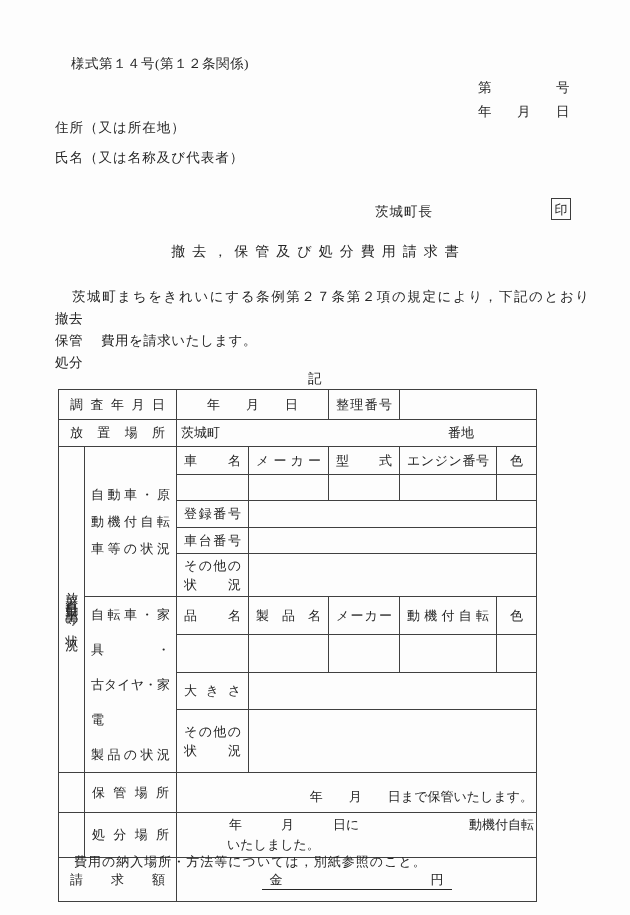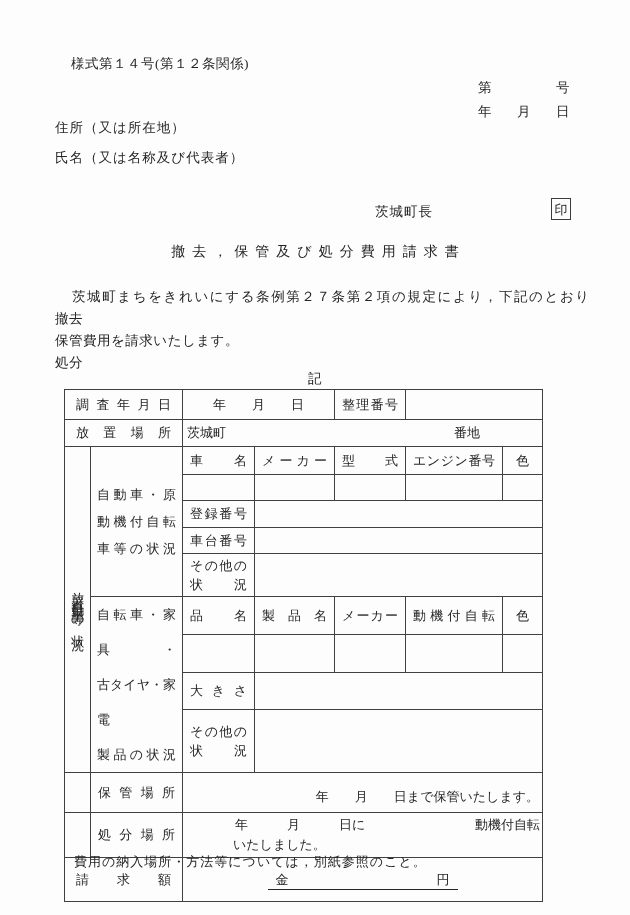--- a/index.html
+++ b/index.html
@@ -12,25 +12,25 @@
   .date-line   { left:478px; top:103px; width:92px; display:flex; justify-content:space-between; }
   .address     { left:55px; top:119px; letter-spacing:1px; }
   .name        { left:55px; top:149px; letter-spacing:1px; }
   .mayor       { left:375px; top:203px; letter-spacing:1px; }
   .seal        { left:551px; top:198px; width:20px; height:22px; border:1px solid #3c3c3c;
                  text-align:center; line-height:22px; font-size:13px; letter-spacing:0; }
   .title       { left:0; top:243px; width:100%; text-align:center; font-size:14px;
                  letter-spacing:7px; text-indent:7px; white-space:nowrap; }
   .intro       { left:72px; top:288px; letter-spacing:1.6px; }
   .opt1 { left:55px; top:310px; } .opt2 { left:55px; top:332px; } .opt3 { left:55px; top:354px; }
-  .opt2 .req { }
+  .opt2 .req { margin-left:18px; }
   .ki          { left:0; top:370px; width:100%; text-align:center; }
   .footnote    { left:74px; top:853px; letter-spacing:1px; font-size:13px; }
 
-  table.form { position:absolute; left:64px; top:389px; width:478px; border-collapse:collapse;
+  table.form { position:absolute; left:58px; top:389px; width:478px; border-collapse:collapse;
                table-layout:fixed; }
   td { border:1px solid #404040; font-size:13px; color:#262626; vertical-align:middle;
        padding:0 4px; line-height:1.35; overflow:hidden; }
   .jl { text-align:justify; text-align-last:justify; text-justify:inter-character; }
   td.jl { padding:0 7px; }
   td.wide-jl { padding:0 11px; }
   .center { text-align:center; }
   .r26{height:26px}.r27{height:27px}.r28{height:28px}.r30{height:30px}
   .r40{height:40px}.r42{height:42px}.r44{height:44px}
   .vcell { padding:0; text-align:center; }

